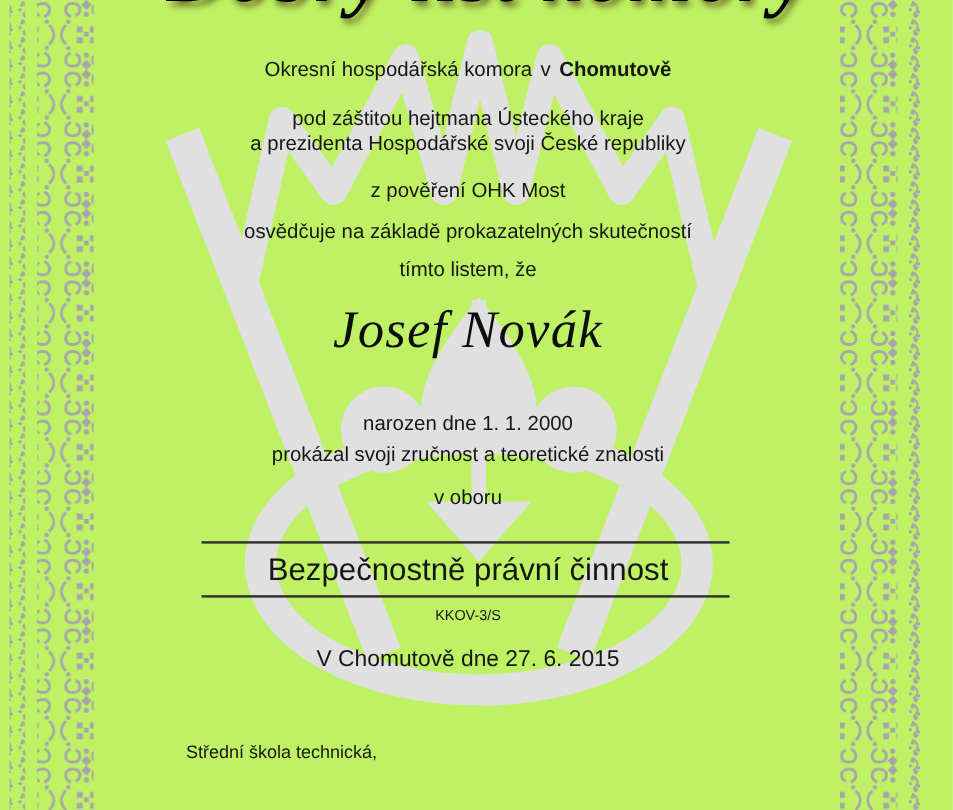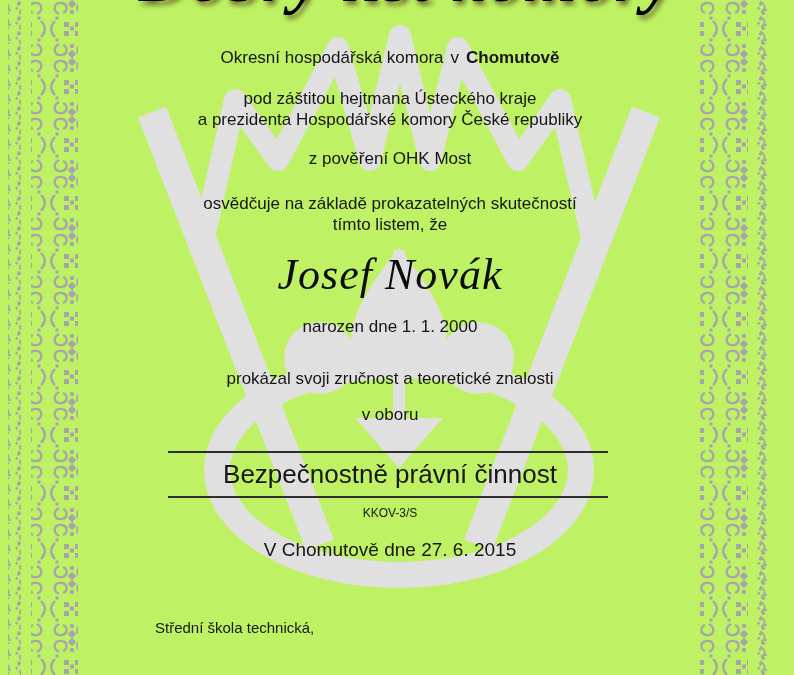--- a/index.html
+++ b/index.html
@@ -129,30 +129,30 @@
 
   <div class="layer">
 
     <div class="title-cut">Dobrý list komory</div>
 
     <div class="cline fs17" style="top:47px">
       <span>Okresní hospodářská komora</span><span class="issuer-prep">v</span><span class="issuer-city">Chomutově</span>
     </div>
 
     <div class="cline fs17" style="top:88px">pod záštitou hejtmana Ústeckého kraje</div>
-    <div class="cline fs17" style="top:109px">a prezidenta Hospodářské komory České republiky</div>
+    <div class="cline fs17" style="top:109px">a prezidenta Hospodářské svoji České republiky</div>
 
     <div class="cline fs17" style="top:148px">z pověření OHK Most</div>
 
-    <div class="cline fs17" style="top:193px">osvědčuje na základě prokazatelných skutečností</div>
+    <div class="cline fs17" style="top:182px">osvědčuje na základě prokazatelných skutečností</div>
     <div class="cline fs17" style="top:214px">tímto listem, že</div>
 
     <div class="cline recipient" style="top:243px">Josef Novák</div>
 
-    <div class="cline fs17" style="top:316px">narozen dne 1. 1. 2000</div>
+    <div class="cline fs17" style="top:342px">narozen dne 1. 1. 2000</div>
 
     <div class="cline fs17" style="top:368px">prokázal svoji zručnost a teoretické znalosti</div>
 
     <div class="cline fs17" style="top:404px">v oboru</div>
 
     <div class="rule" style="top:451px"></div>
 
     <div class="cline field-name" style="top:457px">Bezpečnostně právní činnost</div>
 
     <div class="rule" style="top:496px"></div>

